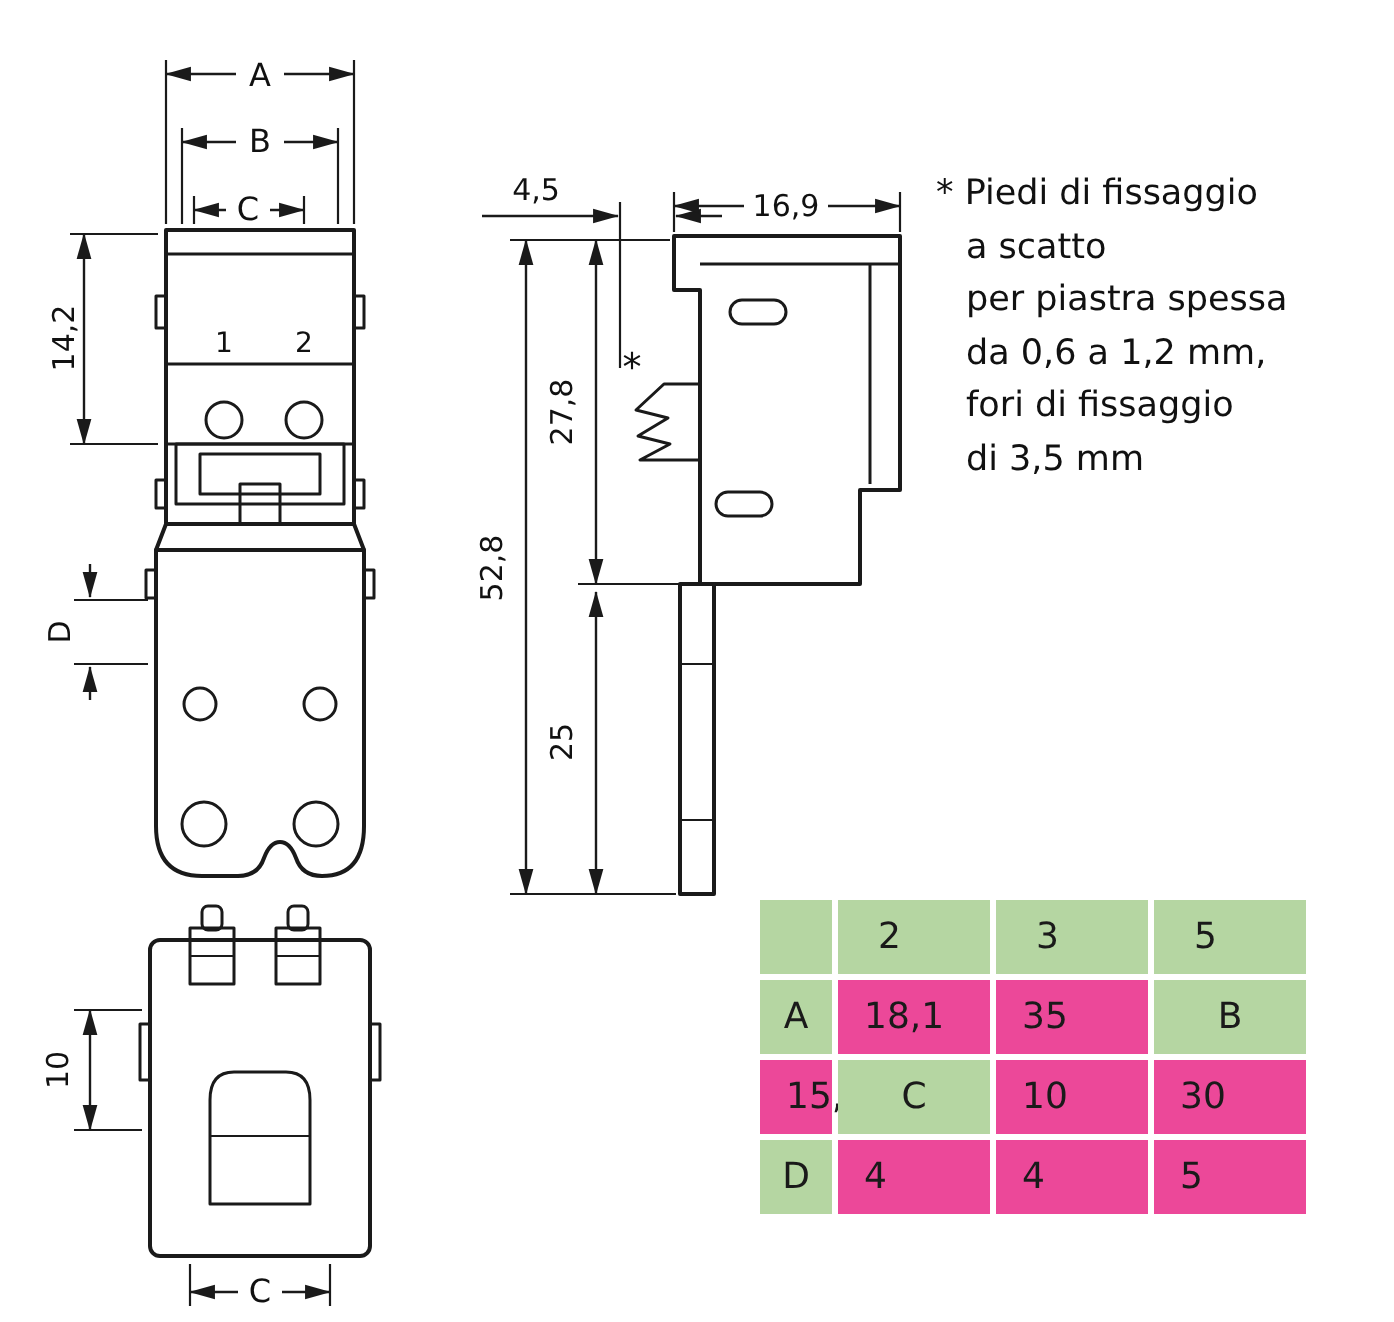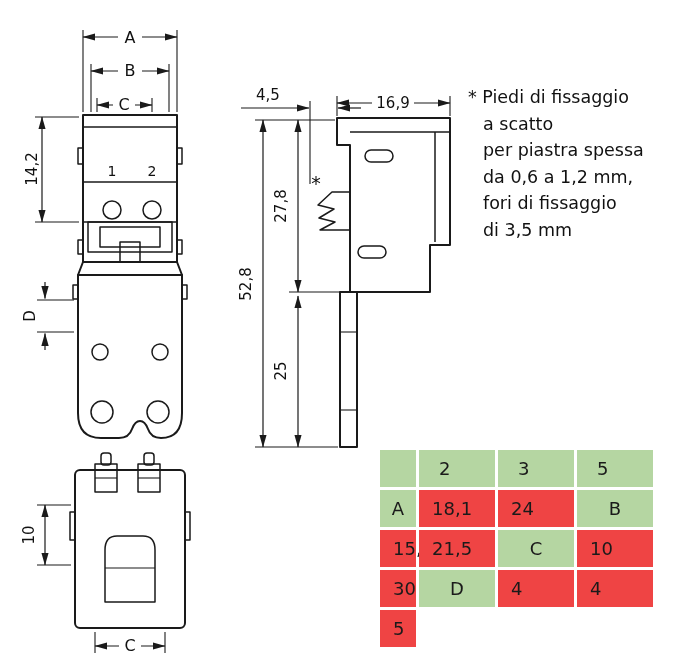--- a/index.html
+++ b/index.html
@@ -26,21 +26,21 @@
   .note { position:absolute; left:468px; top:84px; width:232px;
           font-size:17.5px; line-height:26.5px; color:#111; padding-left:15px; }
   .note-first { text-indent:-15px; }
 
   .dim-table { position:absolute; left:380px; top:450px; display:grid;
                grid-template-columns:36px 76px 76px 76px; grid-auto-rows:37px; gap:3px; }
   .cell { display:flex; align-items:center; font-size:18px; color:#1a1a1a; }
   .th { background:#b5d6a2; padding-left:20px; }
   .th.corner { padding-left:0; }
   .rh { background:#b5d6a2; justify-content:center; }
-  .td { background:#ef4444; padding-left:13px; }
+  .td { background:#ec4899; padding-left:13px; }
 </style>
 </head>
 <body>
 
 <div class="canvas">
 
   <svg id="front-view" class="view" width="200" height="440" viewBox="0 0 200 440">
     <defs>
       <marker id="fvarr" viewBox="0 0 12 8" refX="11.5" refY="4" markerWidth="13" markerHeight="9" markerUnits="userSpaceOnUse" orient="auto-start-reverse">
         <path d="M0,0.6 L12,4 L0,7.4 Z" fill="#1a1a1a"></path>
@@ -207,25 +207,24 @@
   </div>
 
   <div class="dim-table">
     <div class="cell th corner"></div>
     <div class="cell th">2</div>
     <div class="cell th">3</div>
     <div class="cell th">5</div>
 
     <div class="cell rh">A</div>
     <div class="cell td">18,1</div>
-    <div class="cell td">24</div>
+    <div class="cell td">35</div>
 
     <div class="cell rh">B</div>
     <div class="cell td">15,9</div>
-    <div class="cell td">21,5</div>
 
     <div class="cell rh">C</div>
     <div class="cell td">10</div>
     <div class="cell td">30</div>
 
     <div class="cell rh">D</div>
     <div class="cell td">4</div>
     <div class="cell td">4</div>
     <div class="cell td">5</div>
   </div>

